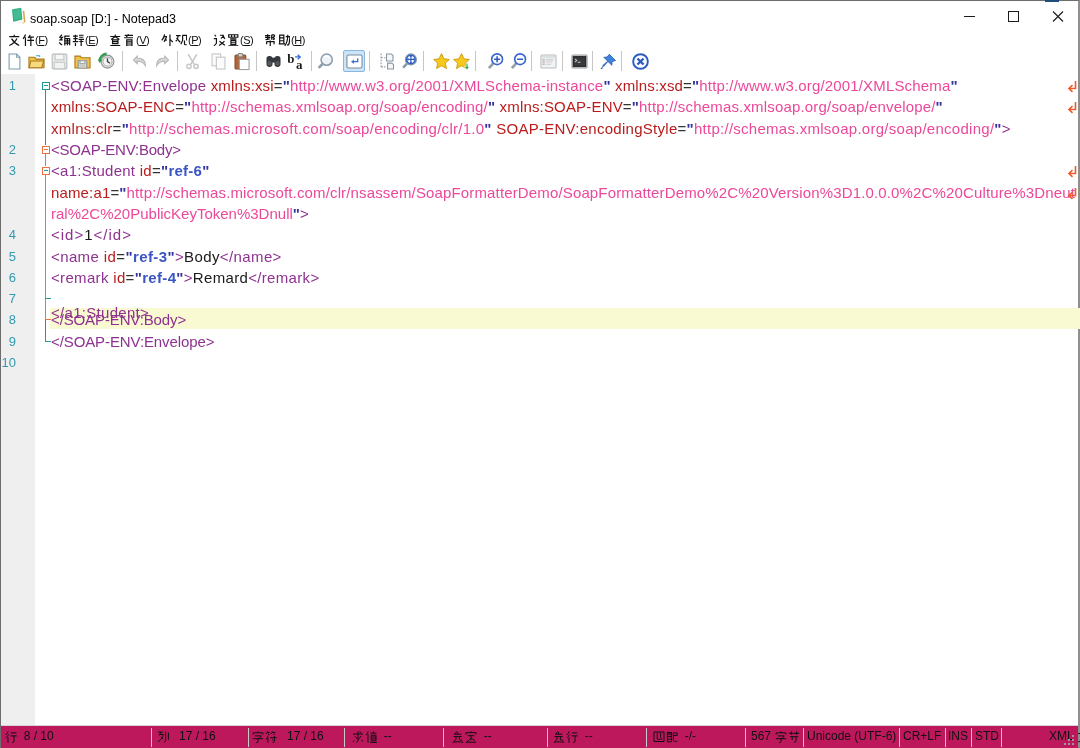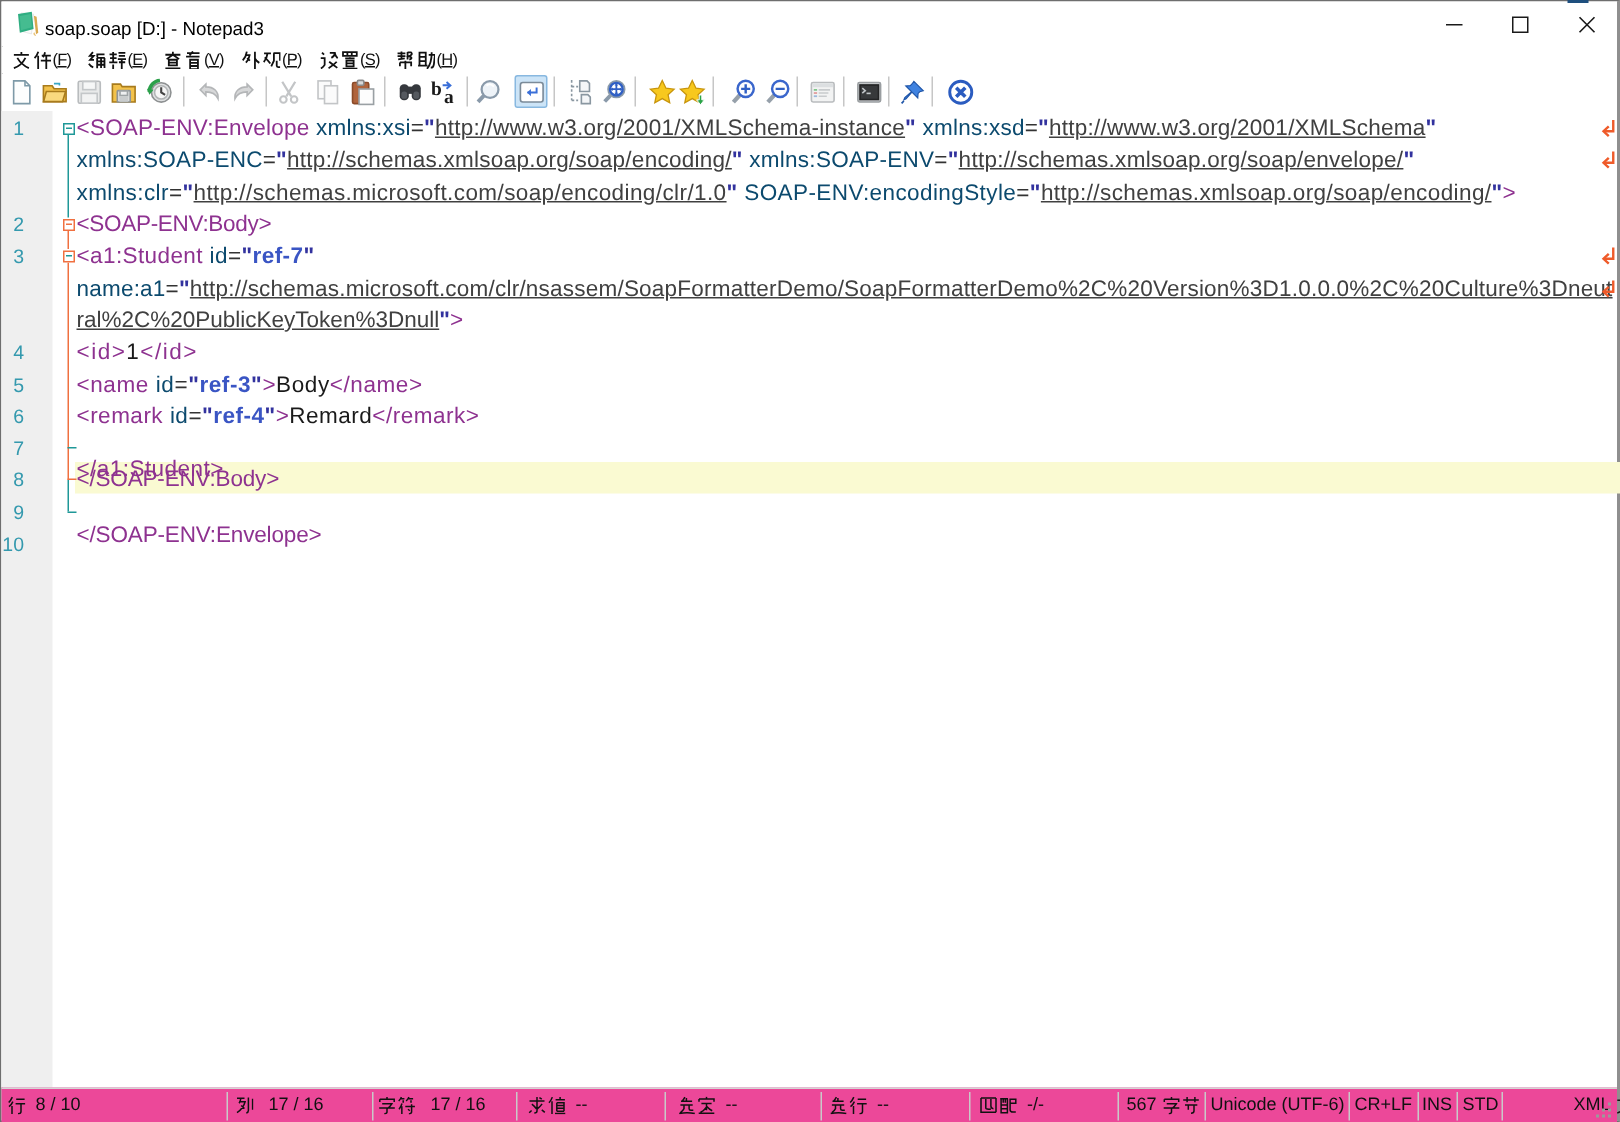--- a/index.html
+++ b/index.html
@@ -12,30 +12,30 @@
 .mi .cj{margin-right:1px}
 .ml{font-size:11px;color:#111;margin-left:0;letter-spacing:-.5px}
 #toolbar{position:absolute;left:0;top:48px;width:100%;height:25px;background:#fff}
 .ti{position:absolute;top:3.5px;width:17px;height:17px;transform:scale(1.08)}
 .tsep{position:absolute;top:2px;width:1px;height:20px;background:#c6c6c6}
 .tsel{position:absolute;top:1px;width:22px;height:22px;background:#cce4f7;border:1px solid #88b8e0;border-radius:2px}
 #editor{position:absolute;left:0;top:73px;width:100%;height:651px;background:#fff;font-size:15px}
 #nummargin{position:absolute;left:0;top:0;width:34px;height:100%;background:#efefef}
 .ln{position:absolute;left:0;width:15px;text-align:right;font-size:13px;line-height:21px;color:#3499AE}
 .row{position:absolute;left:50px;height:21px;line-height:21px;white-space:pre;color:#1a1a1a}
-.t{color:#8E3290} .a{color:#0c4a6e} .e{color:#333333} .q{color:#32329E;font-weight:bold}
+.t{color:#8E3290} .a{color:#b91c1c} .e{color:#333333} .q{color:#32329E;font-weight:bold}
 .s{color:#3A55C4;font-weight:bold} .x{color:#1a1a1a}
-.u{color:#404040;text-decoration:underline}
+.u{color:#ec4899;}
 #caretline{position:absolute;left:49px;top:234px;width:1030px;height:21px;background:#fafad2}
 .fbox{position:absolute;left:41px;width:8px;height:8px;border:1.3px solid;background:#fff;z-index:3}
 .fdash{position:absolute;left:1px;top:2.6px;width:3.5px;height:1.2px}
 .fv{position:absolute;left:44px;width:1.4px;z-index:2}
 .ft{position:absolute;left:44px;width:6px;height:1.4px;z-index:2}
 .wraparrow{position:absolute;left:1065px}
-#statusbar{position:absolute;left:0;top:724px;width:100%;height:23px;background:#ec4899;border-top:1px solid #d4d4d4}
+#statusbar{position:absolute;left:0;top:724px;width:100%;height:23px;background:#be185d;border-top:1px solid #d4d4d4}
 .st{position:absolute;top:-1px;height:22px;display:flex;align-items:center;font-size:12px;color:#111}
 .st .cj{margin:0 .5px}
 .sv{font-size:12px;white-space:pre}
 .ssep{position:absolute;top:2px;width:1px;height:19px;background:#c9c9c9}
 #grip{position:absolute;right:3px;bottom:2px;width:12px;height:12px}
 .cj{display:inline-block;vertical-align:middle}
 </style></head>
 <body>
 <div id="win">
 <div id="bluesliver" style="position:absolute;left:1044px;top:-1px;width:14px;height:2px;background:#1e4f7e;z-index:9"></div>
@@ -266,37 +266,37 @@
           <path d="M9.5 1v7.5H4" fill="none" stroke="#ef5b2a" stroke-width="1.6"></path>
           <path d="M6.5 5.2 3 8.5l3.5 3.3" fill="none" stroke="#ef5b2a" stroke-width="1.6"></path>
         </svg></div>
 <div class="row" style="top:22px;letter-spacing:0.175px"><span class="a">xmlns:SOAP-ENC</span><span class="e">=</span><span class="q">"</span><span class="u">http://schemas.xmlsoap.org/soap/encoding/</span><span class="q">"</span> <span class="a">xmlns:SOAP-ENV</span><span class="e">=</span><span class="q">"</span><span class="u">http://schemas.xmlsoap.org/soap/envelope/</span><span class="q">"</span></div>
 <div class="wraparrow" style="top:26px"><svg width="12" height="13" viewBox="0 0 12 13">
           <path d="M9.5 1v7.5H4" fill="none" stroke="#ef5b2a" stroke-width="1.6"></path>
           <path d="M6.5 5.2 3 8.5l3.5 3.3" fill="none" stroke="#ef5b2a" stroke-width="1.6"></path>
         </svg></div>
 <div class="row" style="top:44px;letter-spacing:0.27px"><span class="a">xmlns:clr</span><span class="e">=</span><span class="q">"</span><span class="u">http://schemas.microsoft.com/soap/encoding/clr/1.0</span><span class="q">"</span> <span class="a">SOAP-ENV:encodingStyle</span><span class="e">=</span><span class="q">"</span><span class="u">http://schemas.xmlsoap.org/soap/encoding/</span><span class="q">"</span><span class="t">&gt;</span></div>
 <div class="row" style="top:65px;letter-spacing:-0.2px"><span class="t">&lt;SOAP-ENV:Body&gt;</span></div>
-<div class="row" style="top:86px;letter-spacing:0.27px"><span class="t">&lt;a1:Student</span> <span class="a">id</span><span class="e">=</span><span class="q">"</span><span class="s">ref-7</span><span class="q">"</span></div>
+<div class="row" style="top:86px;letter-spacing:0.27px"><span class="t">&lt;a1:Student</span> <span class="a">id</span><span class="e">=</span><span class="q">"</span><span class="s">ref-6</span><span class="q">"</span></div>
 <div class="wraparrow" style="top:90px"><svg width="12" height="13" viewBox="0 0 12 13">
           <path d="M9.5 1v7.5H4" fill="none" stroke="#ef5b2a" stroke-width="1.6"></path>
           <path d="M6.5 5.2 3 8.5l3.5 3.3" fill="none" stroke="#ef5b2a" stroke-width="1.6"></path>
         </svg></div>
 <div class="row" style="top:108px;letter-spacing:0.145px"><span class="a">name:a1</span><span class="e">=</span><span class="q">"</span><span class="u">http://schemas.microsoft.com/clr/nsassem/SoapFormatterDemo/SoapFormatterDemo%2C%20Version%3D1.0.0.0%2C%20Culture%3Dneut</span></div>
 <div class="wraparrow" style="top:112px"><svg width="12" height="13" viewBox="0 0 12 13">
           <path d="M9.5 1v7.5H4" fill="none" stroke="#ef5b2a" stroke-width="1.6"></path>
           <path d="M6.5 5.2 3 8.5l3.5 3.3" fill="none" stroke="#ef5b2a" stroke-width="1.6"></path>
         </svg></div>
 <div class="row" style="top:129px;letter-spacing:0px"><span class="u">ral%2C%20PublicKeyToken%3Dnull</span><span class="q">"</span><span class="t">&gt;</span></div>
 <div class="row" style="top:150px;letter-spacing:1.0px"><span class="t">&lt;id&gt;</span><span class="x">1</span><span class="t">&lt;/id&gt;</span></div>
 <div class="row" style="top:172px;letter-spacing:0.39px"><span class="t">&lt;name</span> <span class="a">id</span><span class="e">=</span><span class="q">"</span><span class="s">ref-3</span><span class="q">"</span><span class="t">&gt;</span><span class="x">Body</span><span class="t">&lt;/name&gt;</span></div>
 <div class="row" style="top:193px;letter-spacing:0.33px"><span class="t">&lt;remark</span> <span class="a">id</span><span class="e">=</span><span class="q">"</span><span class="s">ref-4</span><span class="q">"</span><span class="t">&gt;</span><span class="x">Remard</span><span class="t">&lt;/remark&gt;</span></div>
 <div class="row" style="top:228px;letter-spacing:0.3px"><span class="t">&lt;/a1:Student&gt;</span></div>
 <div class="row" style="top:235px;letter-spacing:-0.12px"><span class="t">&lt;/SOAP-ENV:Body&gt;</span></div>
-<div class="row" style="top:272px;letter-spacing:-0.1px"><span class="t">&lt;/SOAP-ENV:Envelope&gt;</span></div>
+<div class="row" style="top:257px;letter-spacing:-0.1px"><span class="t">&lt;/SOAP-ENV:Envelope&gt;</span></div>
 <div class="row" style="top:278px;letter-spacing:0px"></div>
 <div class="fbox" style="top:7.5px;border-color:#1F9898">
         <div class="fdash" style="background:#1F9898"></div>
       </div>
       <div class="fv" style="top:16px;height:55px;background:#1F9898"></div>
       <div class="fbox" style="top:71.5px;border-color:#F07040">
         <div class="fdash" style="background:#F07040"></div>
       </div>
       <div class="fv" style="top:80px;height:12px;background:#F07040"></div>
       <div class="fbox" style="top:92.5px;border-color:#F07040">

